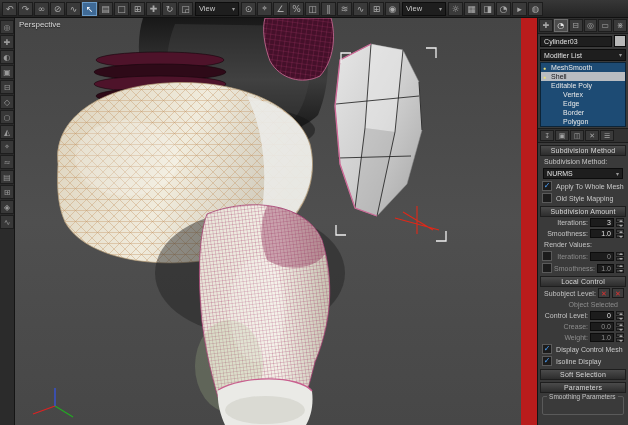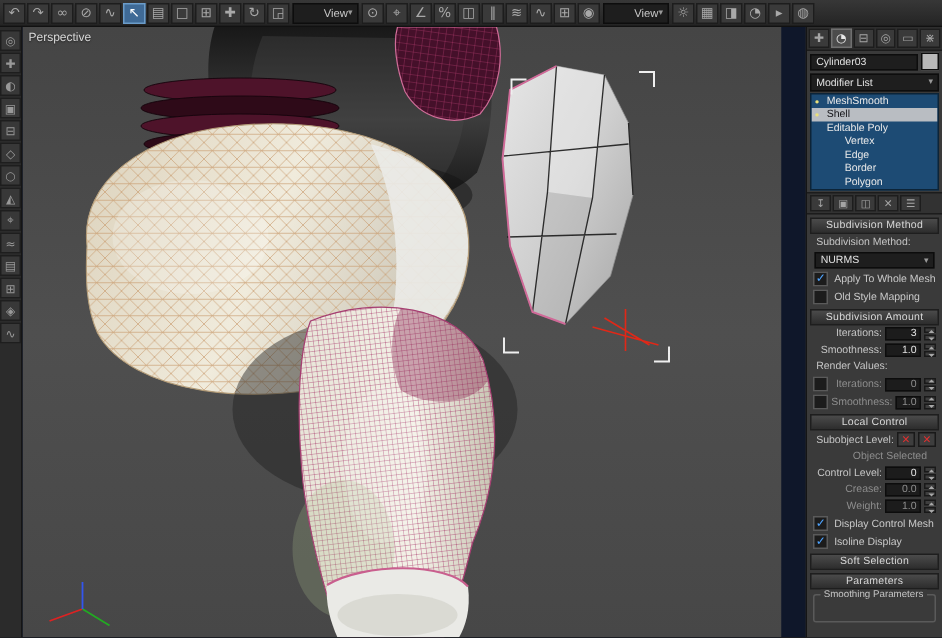--- a/index.html
+++ b/index.html
@@ -6,32 +6,32 @@
   body{width:628px;height:425px;font-family:"Liberation Sans",sans-serif;-webkit-font-smoothing:antialiased;}
   .app{position:relative;width:628px;height:425px;background:#303030;overflow:hidden;}
 
   
   .topbar{height:18px;display:flex;align-items:center;gap:2px;padding:1px 2px;background:linear-gradient(#373737,#242424);border-bottom:1px solid #111;box-sizing:border-box;}
   .tbgroup{display:flex;gap:1px;}
   .tbico{width:15px;height:14px;background:#3a3a3a;border:1px solid #1d1d1d;color:#a9a9a9;
     font:9px "DejaVu Sans",sans-serif;display:flex;align-items:center;justify-content:center;box-sizing:border-box;}
   .tbico.active{background:#3f6a96;border-color:#6b9cc9;color:#fff;}
   .tbdrop{height:14px;min-width:44px;background:#1e1e1e;border:1px solid #0d0d0d;color:#c9c9c9;
-    font-size:7.5px;display:flex;align-items:center;justify-content:flex-end;padding:0 3px;box-sizing:border-box;}
+    font-size:7.5px;display:flex;align-items:center;justify-content:space-between;padding:0 3px;box-sizing:border-box;}
   .arr{font-size:6px;color:#9a9a9a;line-height:1;}
 
   
   .main{display:flex;height:407px;}
   .leftbar{width:17px;background:#2b2b2b;border-right:1px solid #151515;display:flex;flex-direction:column;
     align-items:center;gap:1px;padding-top:2px;box-sizing:border-box;}
   .lbico{width:14px;height:14px;background:#383838;border:1px solid #1e1e1e;color:#999;
     font:8px "DejaVu Sans",sans-serif;display:flex;align-items:center;justify-content:center;box-sizing:border-box;}
 
   
-  .viewport{position:relative;width:604px;height:407px;background:#0f172a;overflow:hidden;}
+  .viewport{position:relative;width:604px;height:407px;background:#b91c1c;overflow:hidden;}
   .viewport svg{display:block;}
   .vplabel{position:absolute;top:2px;left:4px;font-size:8px;color:#d9d9d9;text-shadow:0 1px 1px #222;}
 
   
   .panel{width:105px;background:#3a3a3a;border-left:1px solid #151515;box-sizing:border-box;
     font-size:7px;color:#c9c9c9;overflow:hidden;}
   .tabs{display:flex;gap:1px;padding:1px;background:#2e2e2e;border-bottom:1px solid #1c1c1c;}
   .tab{width:15px;height:13px;background:#3a3a3a;border:1px solid #1d1d1d;color:#a5a5a5;
     font:8px "DejaVu Sans",sans-serif;display:flex;align-items:center;justify-content:center;box-sizing:border-box;}
   .tab.active{background:#4c4c4c;border-color:#707070;color:#e8e8e8;}

